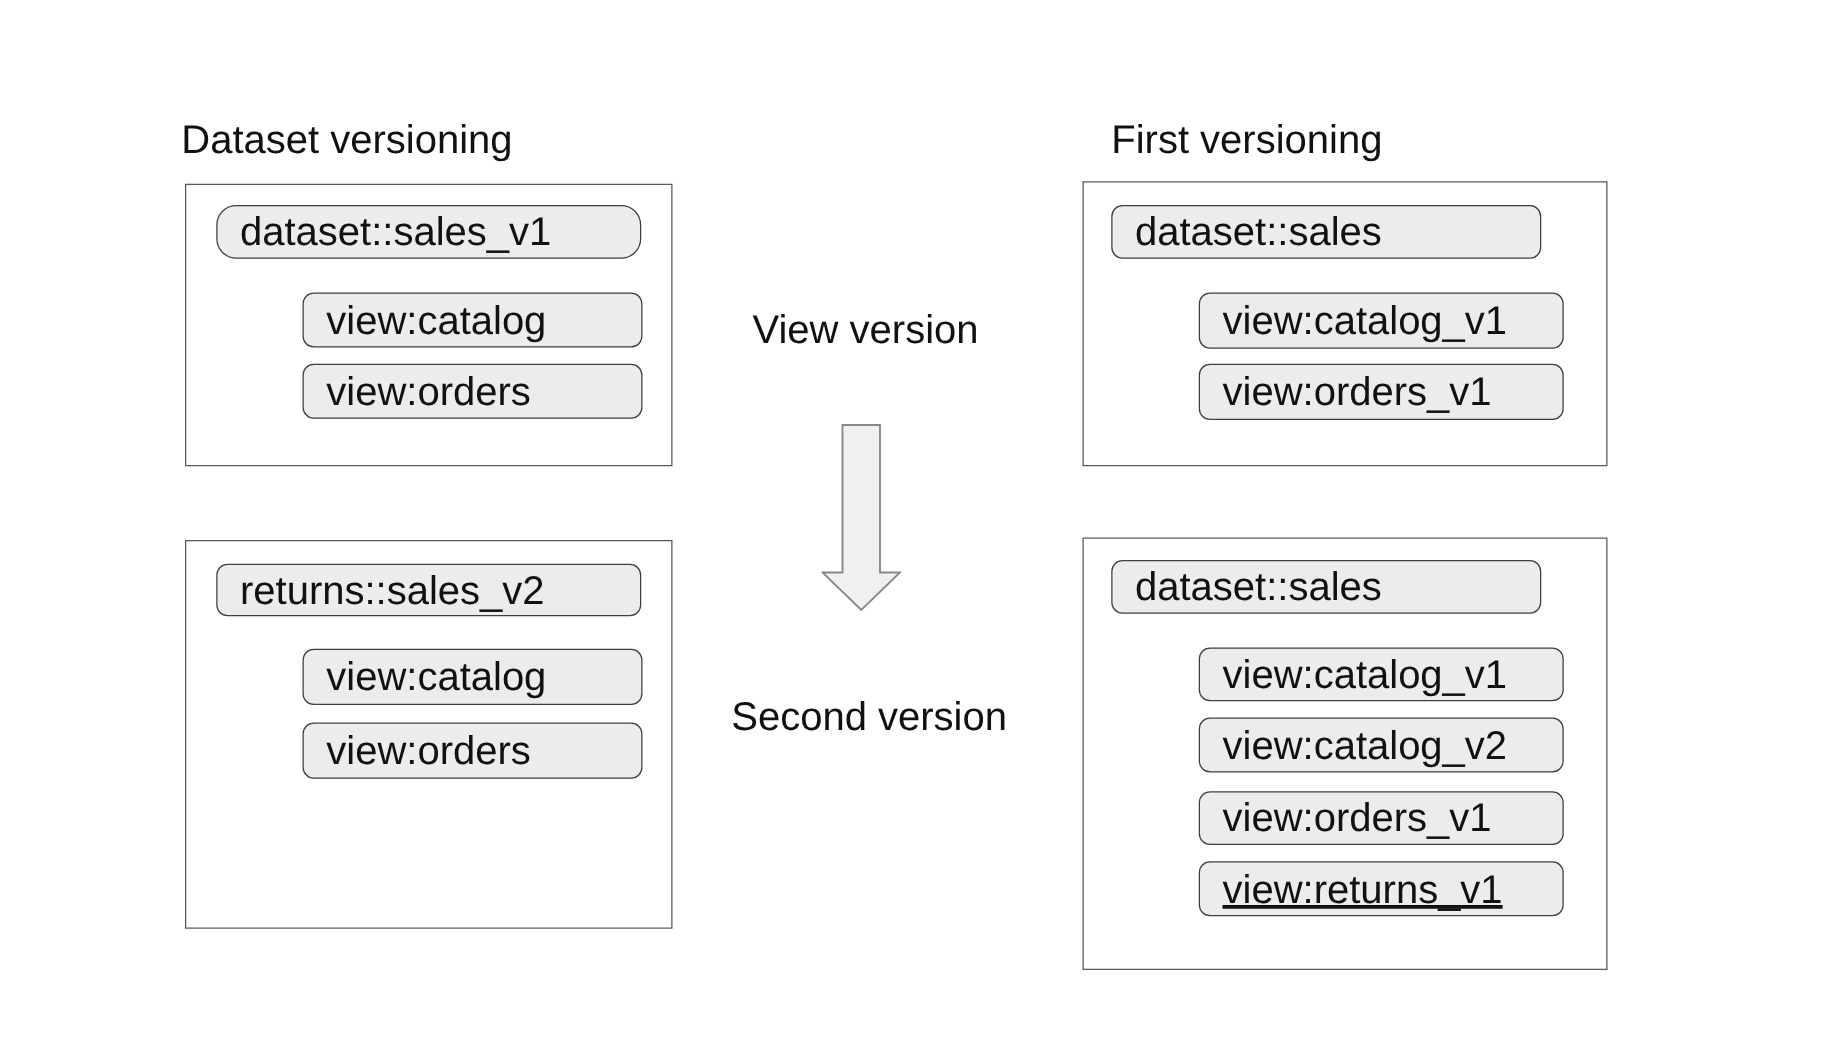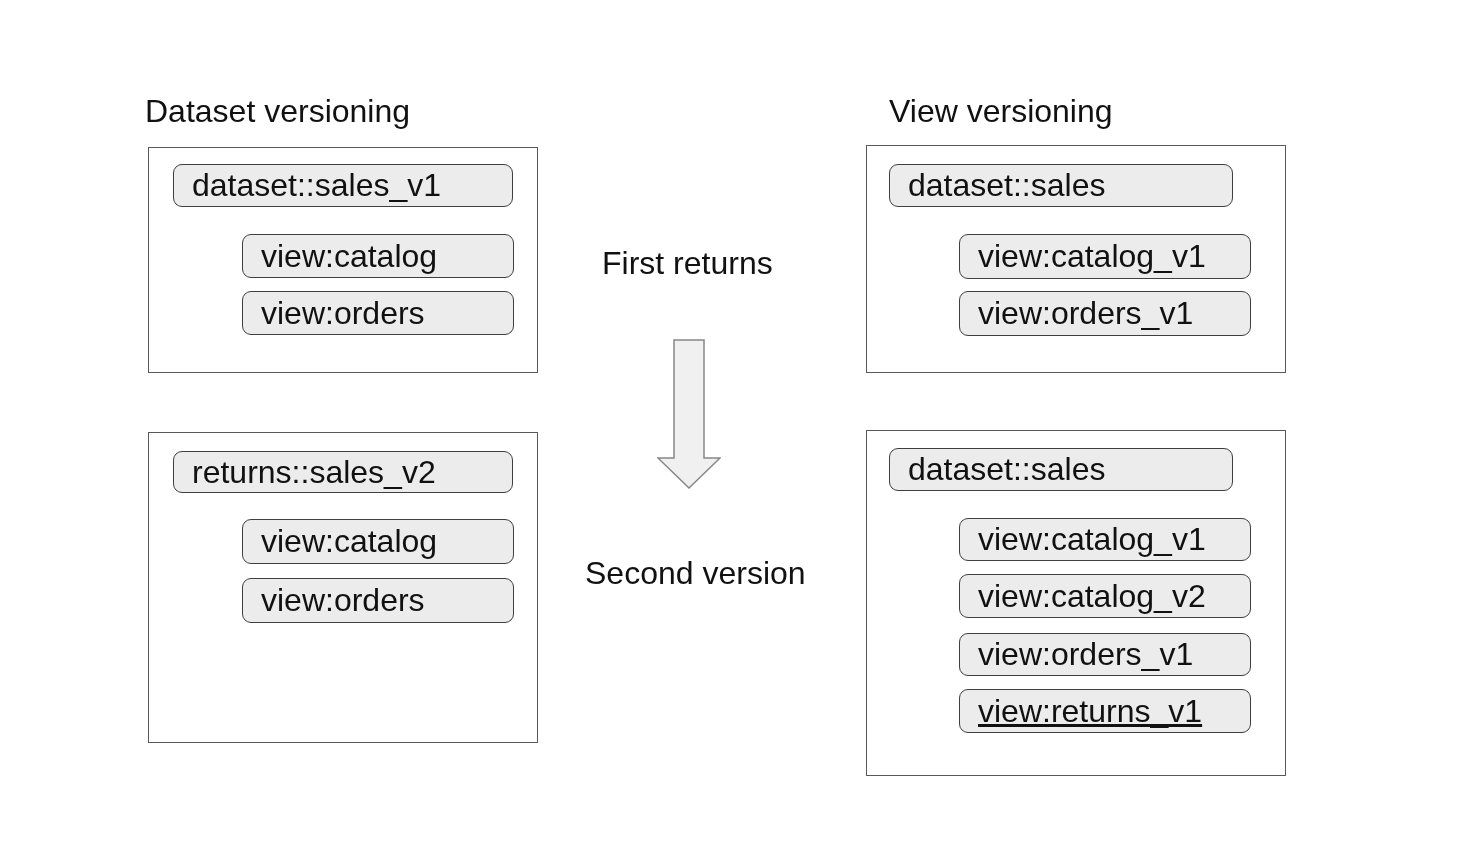--- a/index.html
+++ b/index.html
@@ -57,24 +57,24 @@
     width: 64px;
     height: 150px;
   }
 </style>
 </head>
 <body>
 
 <div class="canvas">
 
   <div class="title" style="left:145px; top:94px;">Dataset versioning</div>
-  <div class="title" style="left:889px; top:94px;">View versioning</div>
+  <div class="title" style="left:889px; top:94px;">First versioning</div>
 
   <div class="group-box" style="left:148px; top:147px; width:390px; height:226px;">
-    <div class="pill" style="left:24px; top:16px; width:340px; height:43px;">dataset::sales_v1</div>
+    <div class="pill" style="left:24px; top:16px; width:340px; height:43px;border-radius:16px;">dataset::sales_v1</div>
     <div class="pill" style="left:93px; top:86px; width:272px; height:44px;">view:catalog</div>
     <div class="pill" style="left:93px; top:143px; width:272px; height:44px;">view:orders</div>
   </div>
 
   <div class="group-box" style="left:866px; top:145px; width:420px; height:228px;">
     <div class="pill" style="left:22px; top:18px; width:344px; height:43px;">dataset::sales</div>
     <div class="pill" style="left:92px; top:88px; width:292px; height:45px;">view:catalog_v1</div>
     <div class="pill" style="left:92px; top:145px; width:292px; height:45px;">view:orders_v1</div>
   </div>
 
@@ -85,21 +85,21 @@
   </div>
 
   <div class="group-box" style="left:866px; top:430px; width:420px; height:346px;">
     <div class="pill" style="left:22px; top:17px; width:344px; height:43px;">dataset::sales</div>
     <div class="pill" style="left:92px; top:87px; width:292px; height:43px;">view:catalog_v1</div>
     <div class="pill" style="left:92px; top:143px; width:292px; height:44px;">view:catalog_v2</div>
     <div class="pill" style="left:92px; top:202px; width:292px; height:43px;">view:orders_v1</div>
     <div class="pill" style="left:92px; top:258px; width:292px; height:44px;text-decoration:underline;">view:returns_v1</div>
   </div>
 
-  <div class="center-label" style="left:602px; top:246px;">First returns</div>
+  <div class="center-label" style="left:602px; top:246px;">View version</div>
 
   <div class="arrow-wrap">
     <svg width="64" height="150" viewBox="0 0 64 150" xmlns="http://www.w3.org/2000/svg">
       <polygon points="17,1 47,1 47,119 63,119 32,149 1,119 17,119" fill="#f0f0f0" stroke="#878787" stroke-width="1.5" stroke-linejoin="miter"></polygon>
     </svg>
   </div>
 
   <div class="center-label" style="left:585px; top:556px;">Second version</div>
 
 </div>

